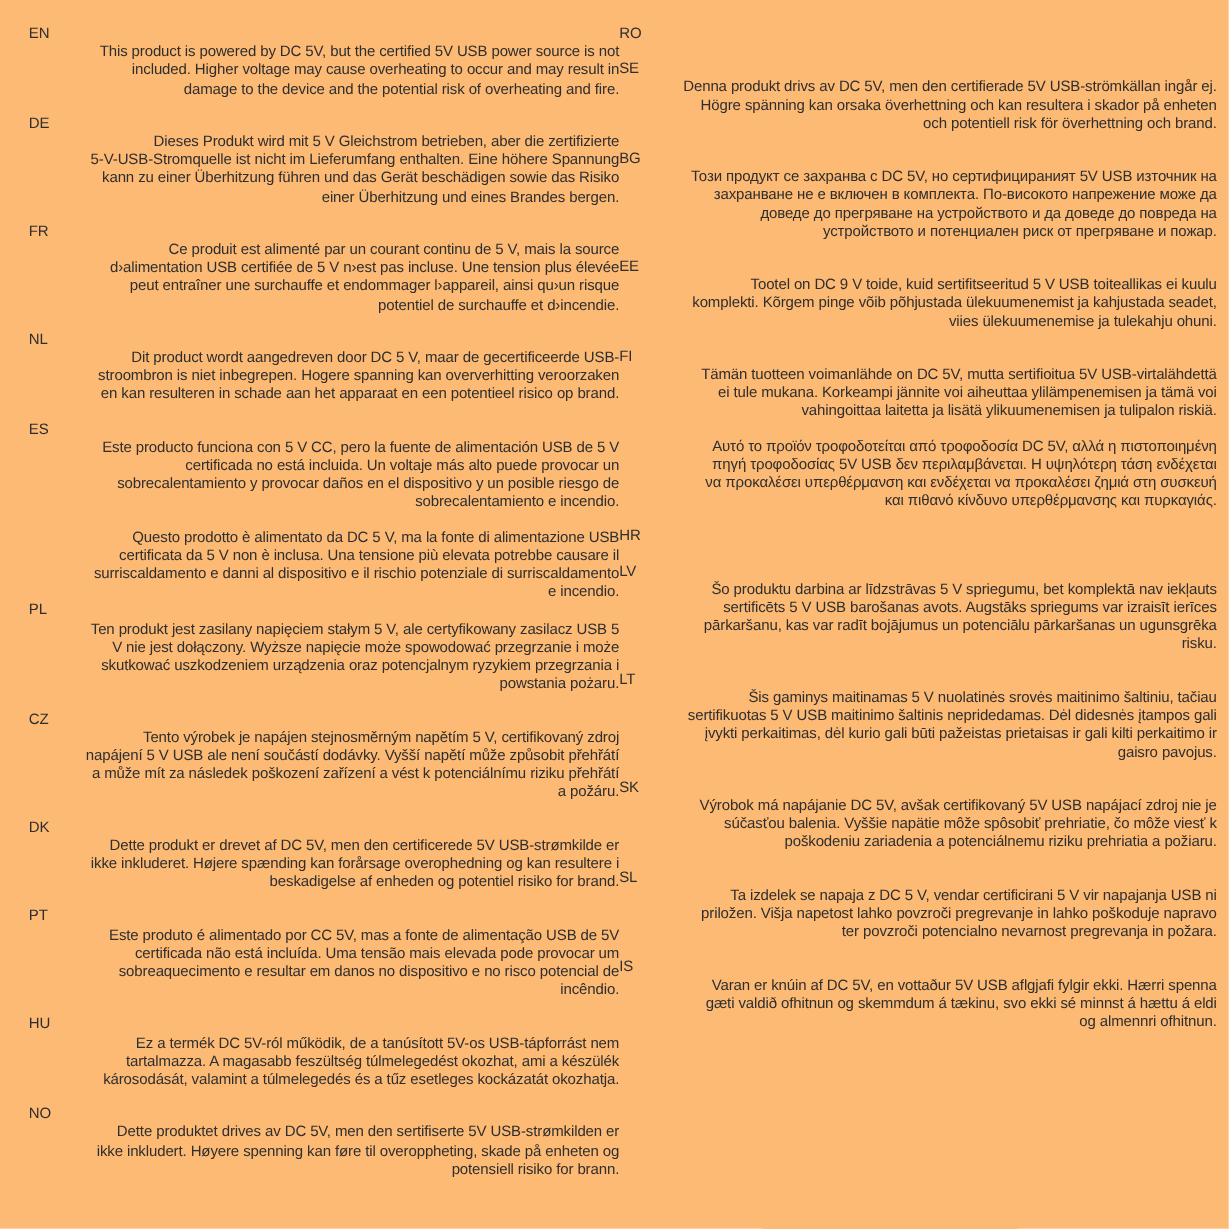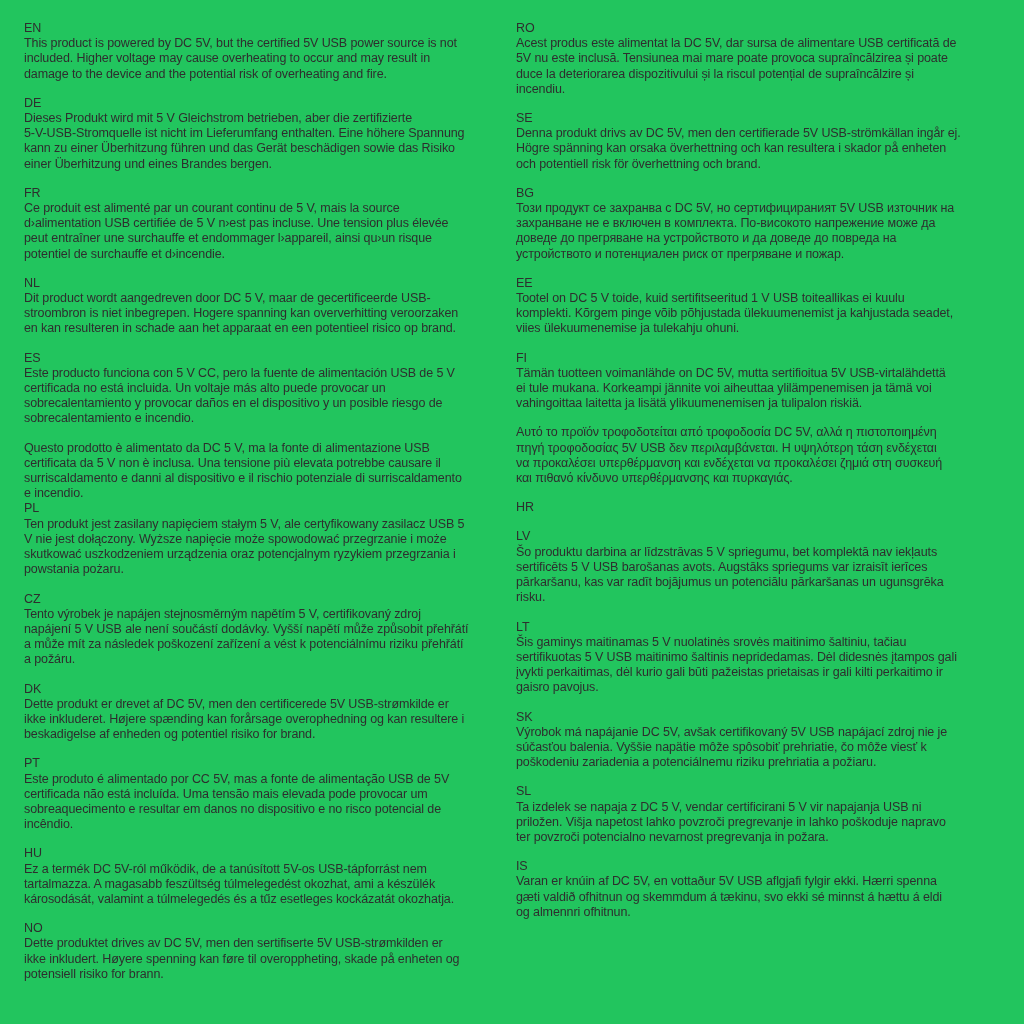--- a/index.html
+++ b/index.html
@@ -11,21 +11,21 @@
     overflow: hidden;
   }
   .page {
     box-sizing: border-box;
     width: 1024px;
     height: 1024px;
     padding: 21px 6px 0 24px;
     display: flex;
     font-family: "Liberation Sans", sans-serif;
     color: #2e2e2e;
-    background: #22c55e;
+    background: #fdba74;
   }
   .col {
     flex: none;
     box-sizing: border-box;
   }
   .col-left  { width: 492px; }
   .col-right { width: 498px; }
   .lang-block { margin: 0 0 14px 0; }
   .lang-block.no-gap { margin-bottom: 0; }
   .lang-code {
@@ -33,20 +33,21 @@
     line-height: 15.2px;
     letter-spacing: -0.1px;
     font-weight: 400;
   }
   .lang-text {
     margin: 0;
     font-size: 12.5px;
     line-height: 15.2px;
     letter-spacing: -0.1px;
     white-space: pre;
+    text-align: right;
   }
 </style>
 </head>
 <body>
 
 <div class="page">
 
   <div class="col col-left">
     <section class="lang-block">
       <div class="lang-code">EN</div>
@@ -124,41 +125,37 @@
       <div class="lang-code">NO</div>
       <p class="lang-text">Dette produktet drives av DC 5V, men den sertifiserte 5V USB-strømkilden er
 ikke inkludert. Høyere spenning kan føre til overoppheting, skade på enheten og
 potensiell risiko for brann.</p>
     </section>
   </div>
 
   <div class="col col-right">
     <section class="lang-block">
       <div class="lang-code">RO</div>
-      <p class="lang-text">Acest produs este alimentat la DC 5V, dar sursa de alimentare USB certificată de
-5V nu este inclusă. Tensiunea mai mare poate provoca supraîncălzirea și poate
-duce la deteriorarea dispozitivului și la riscul potențial de supraîncălzire și
-incendiu.</p>
     </section>
     <section class="lang-block">
       <div class="lang-code">SE</div>
       <p class="lang-text">Denna produkt drivs av DC 5V, men den certifierade 5V USB-strömkällan ingår ej.
 Högre spänning kan orsaka överhettning och kan resultera i skador på enheten
 och potentiell risk för överhettning och brand.</p>
     </section>
     <section class="lang-block">
       <div class="lang-code">BG</div>
       <p class="lang-text">Този продукт се захранва с DC 5V, но сертифицираният 5V USB източник на
 захранване не е включен в комплекта. По-високото напрежение може да
 доведе до прегряване на устройството и да доведе до повреда на
 устройството и потенциален риск от прегряване и пожар.</p>
     </section>
     <section class="lang-block">
       <div class="lang-code">EE</div>
-      <p class="lang-text">Tootel on DC 5 V toide, kuid sertifitseeritud 1 V USB toiteallikas ei kuulu
+      <p class="lang-text">Tootel on DC 9 V toide, kuid sertifitseeritud 5 V USB toiteallikas ei kuulu
 komplekti. Kõrgem pinge võib põhjustada ülekuumenemist ja kahjustada seadet,
 viies ülekuumenemise ja tulekahju ohuni.</p>
     </section>
     <section class="lang-block">
       <div class="lang-code">FI</div>
       <p class="lang-text">Tämän tuotteen voimanlähde on DC 5V, mutta sertifioitua 5V USB-virtalähdettä
 ei tule mukana. Korkeampi jännite voi aiheuttaa ylilämpenemisen ja tämä voi
 vahingoittaa laitetta ja lisätä ylikuumenemisen ja tulipalon riskiä.</p>
     </section>
     <section class="lang-block">

